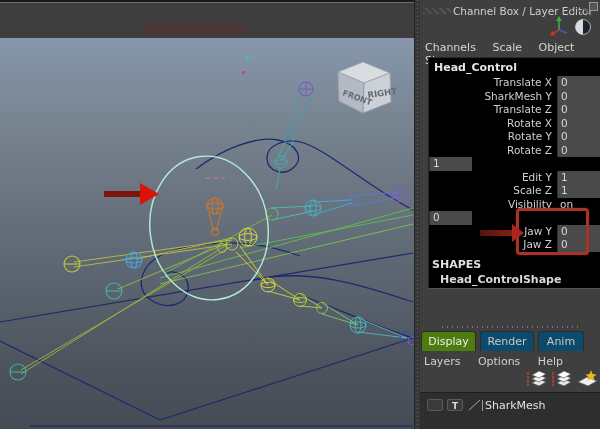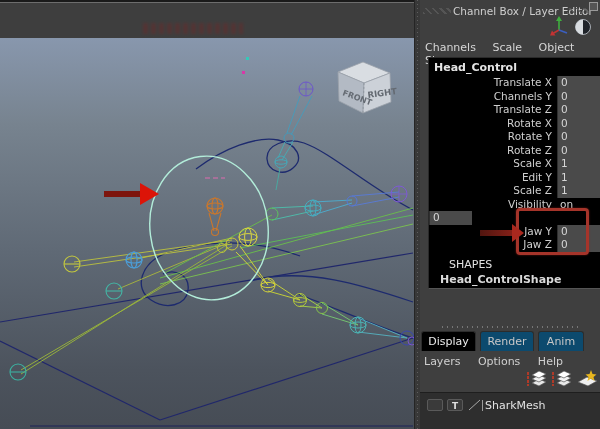--- a/index.html
+++ b/index.html
@@ -32,33 +32,33 @@
   .panel-menus{position:absolute;left:10px;top:41px;width:170px;color:#d6d6d6;}
   .panel-menus span{margin-right:13px;cursor:default;}
   
   .chan-box{position:absolute;left:13px;top:57px;width:173px;height:232px;background:#000000;
     border:1px solid #2a2a2a;border-bottom-color:#555;overflow:hidden;}
   .chan-obj{font-weight:bold;color:#e4e4e4;padding:3px 0 2px 5px;font-size:11px;}
   .chan-row{display:flex;height:13.5px;line-height:13.5px;font-size:10.5px;}
   .chan-name{flex:1;text-align:right;padding-right:5px;color:#cfcfcf;}
   .chan-val{width:43px;color:#d6d6d6;padding-left:3px;}
   .chan-val.field{background:#4a4a4a;border-left:1px solid #2f2f2f;}
-  .shapes-hdr{font-weight:normal;color:#e0e0e0;padding:6px 0 0 3px;margin-left:17px;}
+  .shapes-hdr{font-weight:bold;color:#e0e0e0;padding:6px 0 0 3px;}
   .shape-name{font-weight:bold;color:#dadada;padding:2px 0 0 11px;}
   
   .jaw-box{position:absolute;left:516px;top:208px;width:73px;height:47px;border:3px solid #a5342a;border-radius:4px;box-shadow:0 0 2px rgba(160,40,30,.7);}
   .jaw-arrow-shaft{position:absolute;left:480px;top:230px;width:33px;height:6px;background:linear-gradient(90deg,#51150f,#842018);}
   .jaw-arrow-head{position:absolute;left:512px;top:224px;width:0;height:0;border-top:9px solid transparent;border-bottom:9px solid transparent;border-left:12px solid #a9281e;}
   
   .dots-sep{position:absolute;left:440px;top:325px;width:140px;height:5px;
     background-image:radial-gradient(#767676 0.8px,transparent 1px);background-size:5px 4px;}
   .tabs{position:absolute;left:420px;top:331px;height:20px;}
   .tab{position:absolute;top:0;height:20px;line-height:20px;text-align:center;font-size:11px;
     background:#0c4a6e;color:#c6c6c6;border:1px solid #2c2c2c;border-bottom:none;border-radius:3px 3px 0 0;}
-  .tab.active{background:#000000;color:#ececec;}
+  .tab.active{background:#4d7c0f;color:#ececec;}
   .tab.t0{left:1px;width:55px;}
   .tab.t1{left:60px;width:54px;}
   .tab.t2{left:118px;width:46px;}
   .layer-menus{position:absolute;left:424px;top:355px;color:#d0d0d0;}
   .layer-menus span{margin-right:14px;}
   .layer-icons{position:absolute;left:526px;top:369px;width:74px;height:20px;display:flex;gap:3px;}
   .layer-list{position:absolute;left:420px;top:392px;width:180px;height:37px;background:#2e2e2e;border-top:1px solid #1e1e1e;}
   .layer-row{position:absolute;left:7px;top:5px;height:14px;display:flex;align-items:center;}
   .lr-check{width:16px;height:12px;background:#3a3a3a;border:1px solid #5a5a5a;border-radius:2px;margin-right:4px;}
   .lr-type{width:16px;height:12px;background:#3a3a3a;border:1px solid #5a5a5a;border-radius:2px;margin-right:5px;
@@ -234,41 +234,40 @@
     </div>
 
     <div class="chan-box">
       <div class="chan-obj">Head_Control</div>
       <div>
           <div class="chan-row">
             <span class="chan-name">Translate X</span>
             <span class="chan-val field">0</span>
           </div>
           <div class="chan-row">
-            <span class="chan-name">Channels Y</span>
+            <span class="chan-name">SharkMesh Y</span>
             <span class="chan-val field">0</span>
           </div>
           <div class="chan-row">
             <span class="chan-name">Translate Z</span>
             <span class="chan-val field">0</span>
           </div>
           <div class="chan-row">
             <span class="chan-name">Rotate X</span>
             <span class="chan-val field">0</span>
           </div>
           <div class="chan-row">
             <span class="chan-name">Rotate Y</span>
             <span class="chan-val field">0</span>
           </div>
           <div class="chan-row">
             <span class="chan-name">Rotate Z</span>
             <span class="chan-val field">0</span>
           </div>
           <div class="chan-row">
-            <span class="chan-name">Scale X</span>
             <span class="chan-val field">1</span>
           </div>
           <div class="chan-row">
             <span class="chan-name">Edit Y</span>
             <span class="chan-val field">1</span>
           </div>
           <div class="chan-row">
             <span class="chan-name">Scale Z</span>
             <span class="chan-val field">1</span>
           </div>

